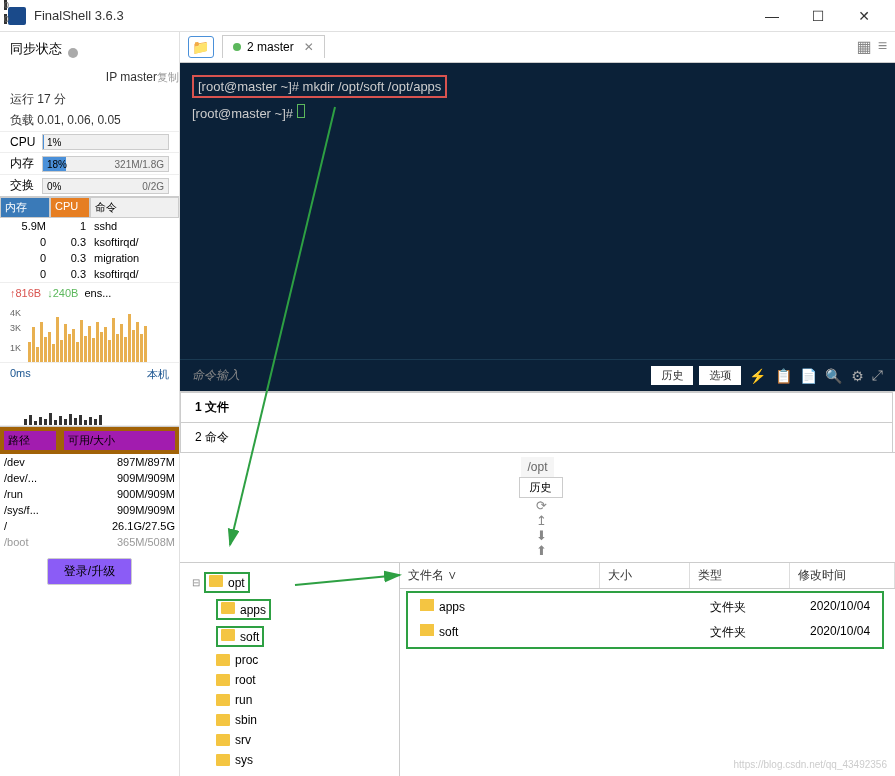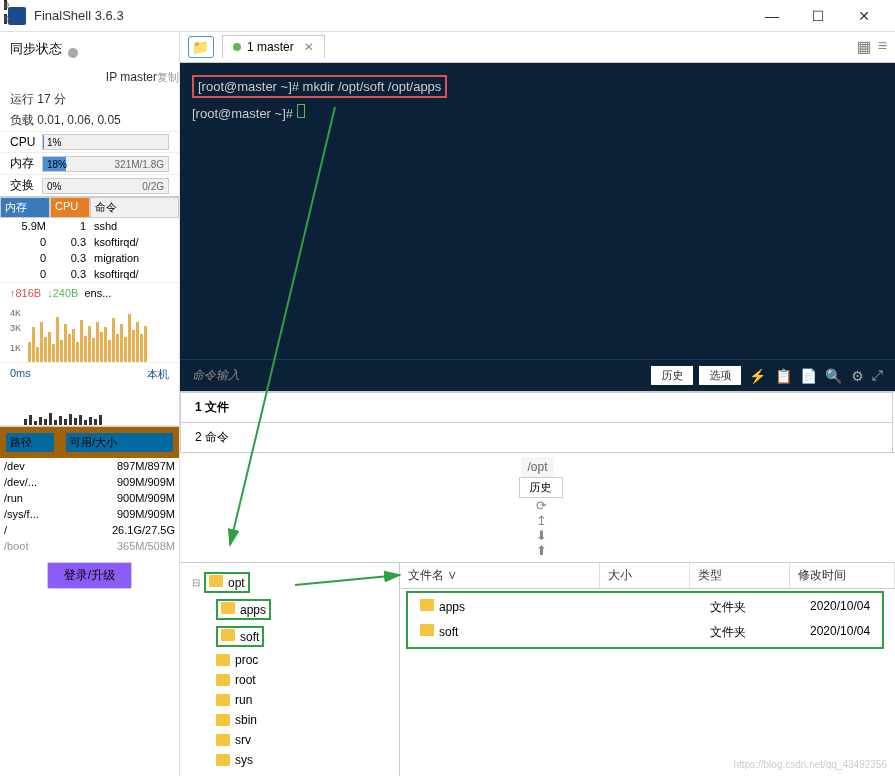--- a/index.html
+++ b/index.html
@@ -37,21 +37,21 @@
 .net-row .up { color: #d9534f; }
 .net-row .down { color: #5cb85c; text-align: center; }
 .chart { height: 60px; padding: 0 10px; display: flex; align-items: flex-end; gap: 2px; border-bottom: 1px solid #eee; position: relative; }
 .chart .ylabel { position: absolute; left: 10px; font-size: 9px; color: #666; }
 .chart .bars { display: flex; align-items: flex-end; gap: 1px; margin-left: 18px; }
 .chart .bars span { width: 3px; background: #e8b050; }
 .latency { padding: 4px 10px; display: flex; justify-content: space-between; font-size: 11px; color: #1a5490; }
 .latency-chart { height: 40px; padding: 0 10px; display: flex; align-items: flex-end; gap: 2px; border-bottom: 1px solid #eee; }
 .latency-chart span { width: 3px; background: #333; }
 .disk-hdr { display: flex; border-top: 1px solid #ccc; font-size: 11px; }
-.disk-hdr .c { padding: 2px 4px; border: 6px solid #a16207; background: #0369a1; }
+.disk-hdr .c { padding: 2px 4px; border: 4px solid #a16207; background: #a21caf; }
 .disk-hdr .c1 { width: 60px; }
 .disk-hdr .c2 { flex: 1; }
 .disk-row { display: flex; font-size: 11px; }
 .disk-row .c1 { width: 60px; padding: 2px 4px; }
 .disk-row .c2 { flex: 1; padding: 2px 4px; text-align: right; }
 .login-btn { margin: 8px auto; padding: 4px 16px; background: #8b5cf6; border: 1px solid #ccc; font-size: 12px; text-align: right; width: fit-content; border-radius: 2px; }
 .right { flex: 1; display: flex; flex-direction: column; }
 .tabbar { height: 40px; display: flex; align-items: center; padding: 0 8px; border-bottom: 1px solid #ccc; }
 .tabbar .folder-icon { width: 26px; height: 22px; border: 1px solid #4a90d9; border-radius: 3px; display: flex; align-items: center; justify-content: center; color: #4a90d9; font-size: 14px; margin-right: 8px; }
 .tabbar .tab { display: flex; align-items: center; padding: 4px 10px; border: 1px solid #ccc; border-bottom: none; background: #fff; font-size: 12px; }
@@ -266,21 +266,21 @@
         <div class="c2">365M/508M</div>
       </div>
     <div class="login-btn">登录/升级</div>
   </div>
 
   <div class="right">
     <div class="tabbar">
       <div class="folder-icon">📁</div>
       <div class="tab">
         <span class="dot"></span>
-        <span>1 master</span>
+        <span>2 master</span>
         <span class="close">✕</span>
       </div>
       <div class="view-btns">
         <span>▦</span>
         <span>≡</span>
       </div>
     </div>
 
     <div class="terminal">
       <div class="highlight-box">

